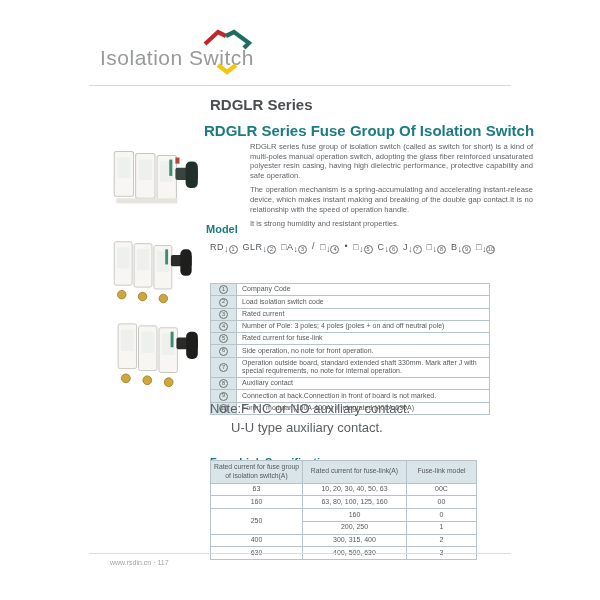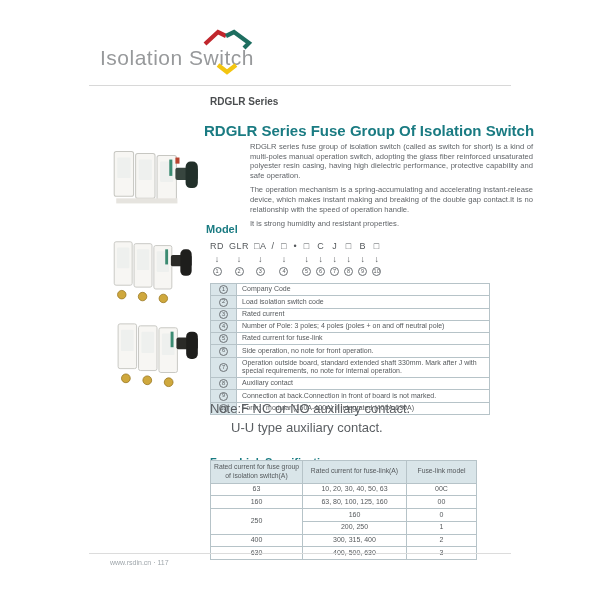--- a/index.html
+++ b/index.html
@@ -18,30 +18,30 @@
   .lm-red    { stroke:#c1272d; }
   .lm-teal   { stroke:#1d6e60; }
   .lm-yellow { stroke:#f3c511; }
   .hdr-rule  { position:absolute; left:89px; top:85px; width:422px; height:1px; background:#d8d8d8; }
   
   .product { position:absolute; }
   .p1 { left:104px; top:145px; width:102px; height:74px; }
   .p2 { left:102px; top:238px; width:100px; height:68px; }
   .p3 { left:106px; top:320px; width:102px; height:70px; }
   
-  .series-title { position:absolute; left:210px; top:96px;  font-size:10px;  font-weight:bold; color:#4b4e50; }
+  .series-title { position:absolute; left:210px; top:96px;  font-size:15px;  font-weight:bold; color:#4b4e50; }
   .subtitle     { position:absolute; left:204px; top:122px; font-size:15px; font-weight:bold; color:#1a7b82; }
   .desc { position:absolute; left:210px; top:142px; width:283px;margin-left:40px; }
   .desc p { font-size:7.6px; line-height:1.28; color:#606468; text-align:justify; margin:0 0 4.5px 0; }
   .h-teal { position:absolute; font-size:11px; font-weight:bold; color:#1a7b82; }
   .h-model { left:206px; top:223px; }
   .h-fuse  { left:210px; top:456px; }
   
   .model-code { position:absolute; left:210px; top:242px; display:flex; gap:5px; align-items:flex-start; }
-  .tok { display:flex; flex-direction:column; align-items:center; color:#55595c; }
+  .tok { display:flex; flex-direction:row; align-items:center; color:#55595c; }
   .sym { font-size:9px; letter-spacing:0.5px; white-space:nowrap; line-height:1.1; }
   .arr { font-size:9px; line-height:1; color:#55595c; margin-top:3px; }
   .circ {
     margin-top:3px; width:9px; height:9px; border:1px solid #6d7276; border-radius:50%;
     display:inline-flex; align-items:center; justify-content:center;
     font-size:5.5px; color:#55595c; line-height:1;
   }
   
   .legend { position:absolute; left:210px; top:283px; width:280px; border-collapse:collapse; table-layout:fixed;
             border-top:1px solid #8fa2aa; border-bottom:1px solid #8fa2aa; }

